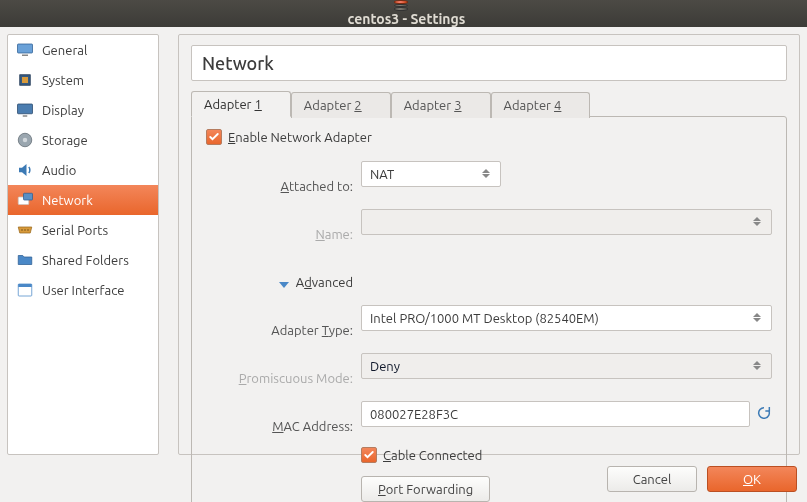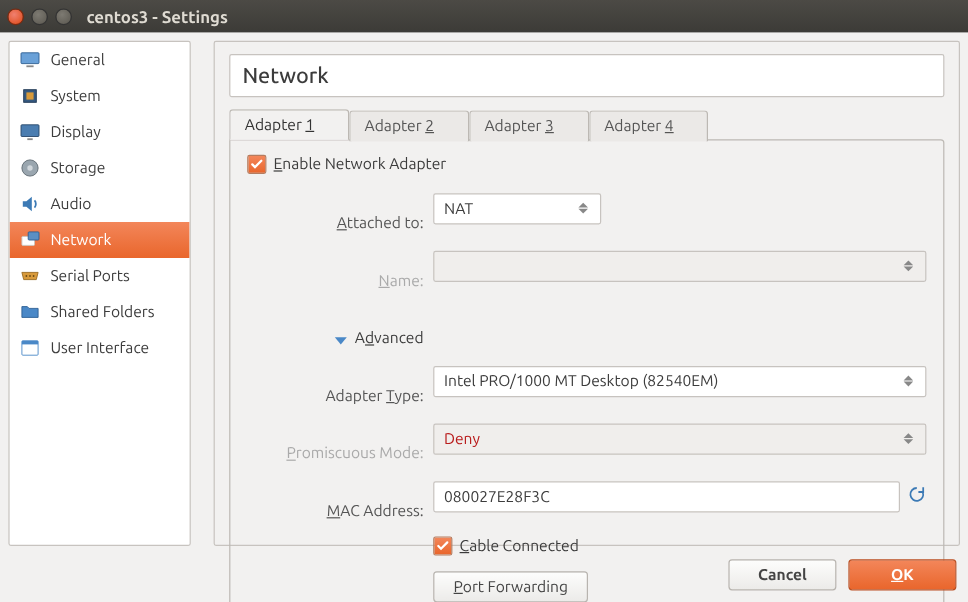--- a/index.html
+++ b/index.html
@@ -16,20 +16,21 @@
   
   .titlebar {
     height: 27px;
     background: linear-gradient(to bottom, #4c4a45, #3c3b37);
     display: flex;
     align-items: center;
     padding: 0 6px;
     color: #dfdbd2;
     font-weight: bold;
     font-size: 14px;
+    flex-direction: column;
   }
   .win-btn {
     width: 14px; height: 14px;
     border-radius: 50%;
     margin-right: 6px;
     display: inline-block;
   }
   .win-close { background: radial-gradient(circle at 40% 35%, #f08070, #dd4814); border:1px solid #7a2a10;}
   .win-min { background: radial-gradient(circle at 40% 35%, #7d7a72, #5a574f); border:1px solid #333;}
   .win-max { background: radial-gradient(circle at 40% 35%, #7d7a72, #5a574f); border:1px solid #333;}
@@ -153,21 +154,21 @@
     border-radius: 2px;
     padding: 0 8px;
     display: flex;
     align-items: center;
     justify-content: space-between;
     color: #3c3c3c;
     font-size: 13px;
   }
   .select.disabled, .input.disabled {
     background: #f0eeec;
-    color: #b91c1c;
+    color: #0f172a;
   }
   .spinner { width: 10px; display:flex; flex-direction:column; gap:1px; }
   .spinner div { width:0;height:0;border-left:4px solid transparent;border-right:4px solid transparent; }
   .spinner .up { border-bottom:4px solid #888; }
   .spinner .dn { border-top:4px solid #888; }
 
   .disclosure {
     width:0;height:0;
     border-left:5px solid transparent;
     border-right:5px solid transparent;
@@ -196,21 +197,20 @@
     background: linear-gradient(to bottom,#f3865a,#e9662c);
     border-color: #bb4f22;
     color: #fff;
   }
 
   .footer {
     display: flex;
     justify-content: flex-end;
     gap: 10px;
     padding: 4px 10px 0 0;
-    font-weight: bold;
   }
 
   .row-inline { display:flex; align-items:center; }
 </style>
 </head>
 <body>
 
 <div class="titlebar">
   <span class="win-btn win-close"></span>
   <span class="win-btn win-min"></span>

